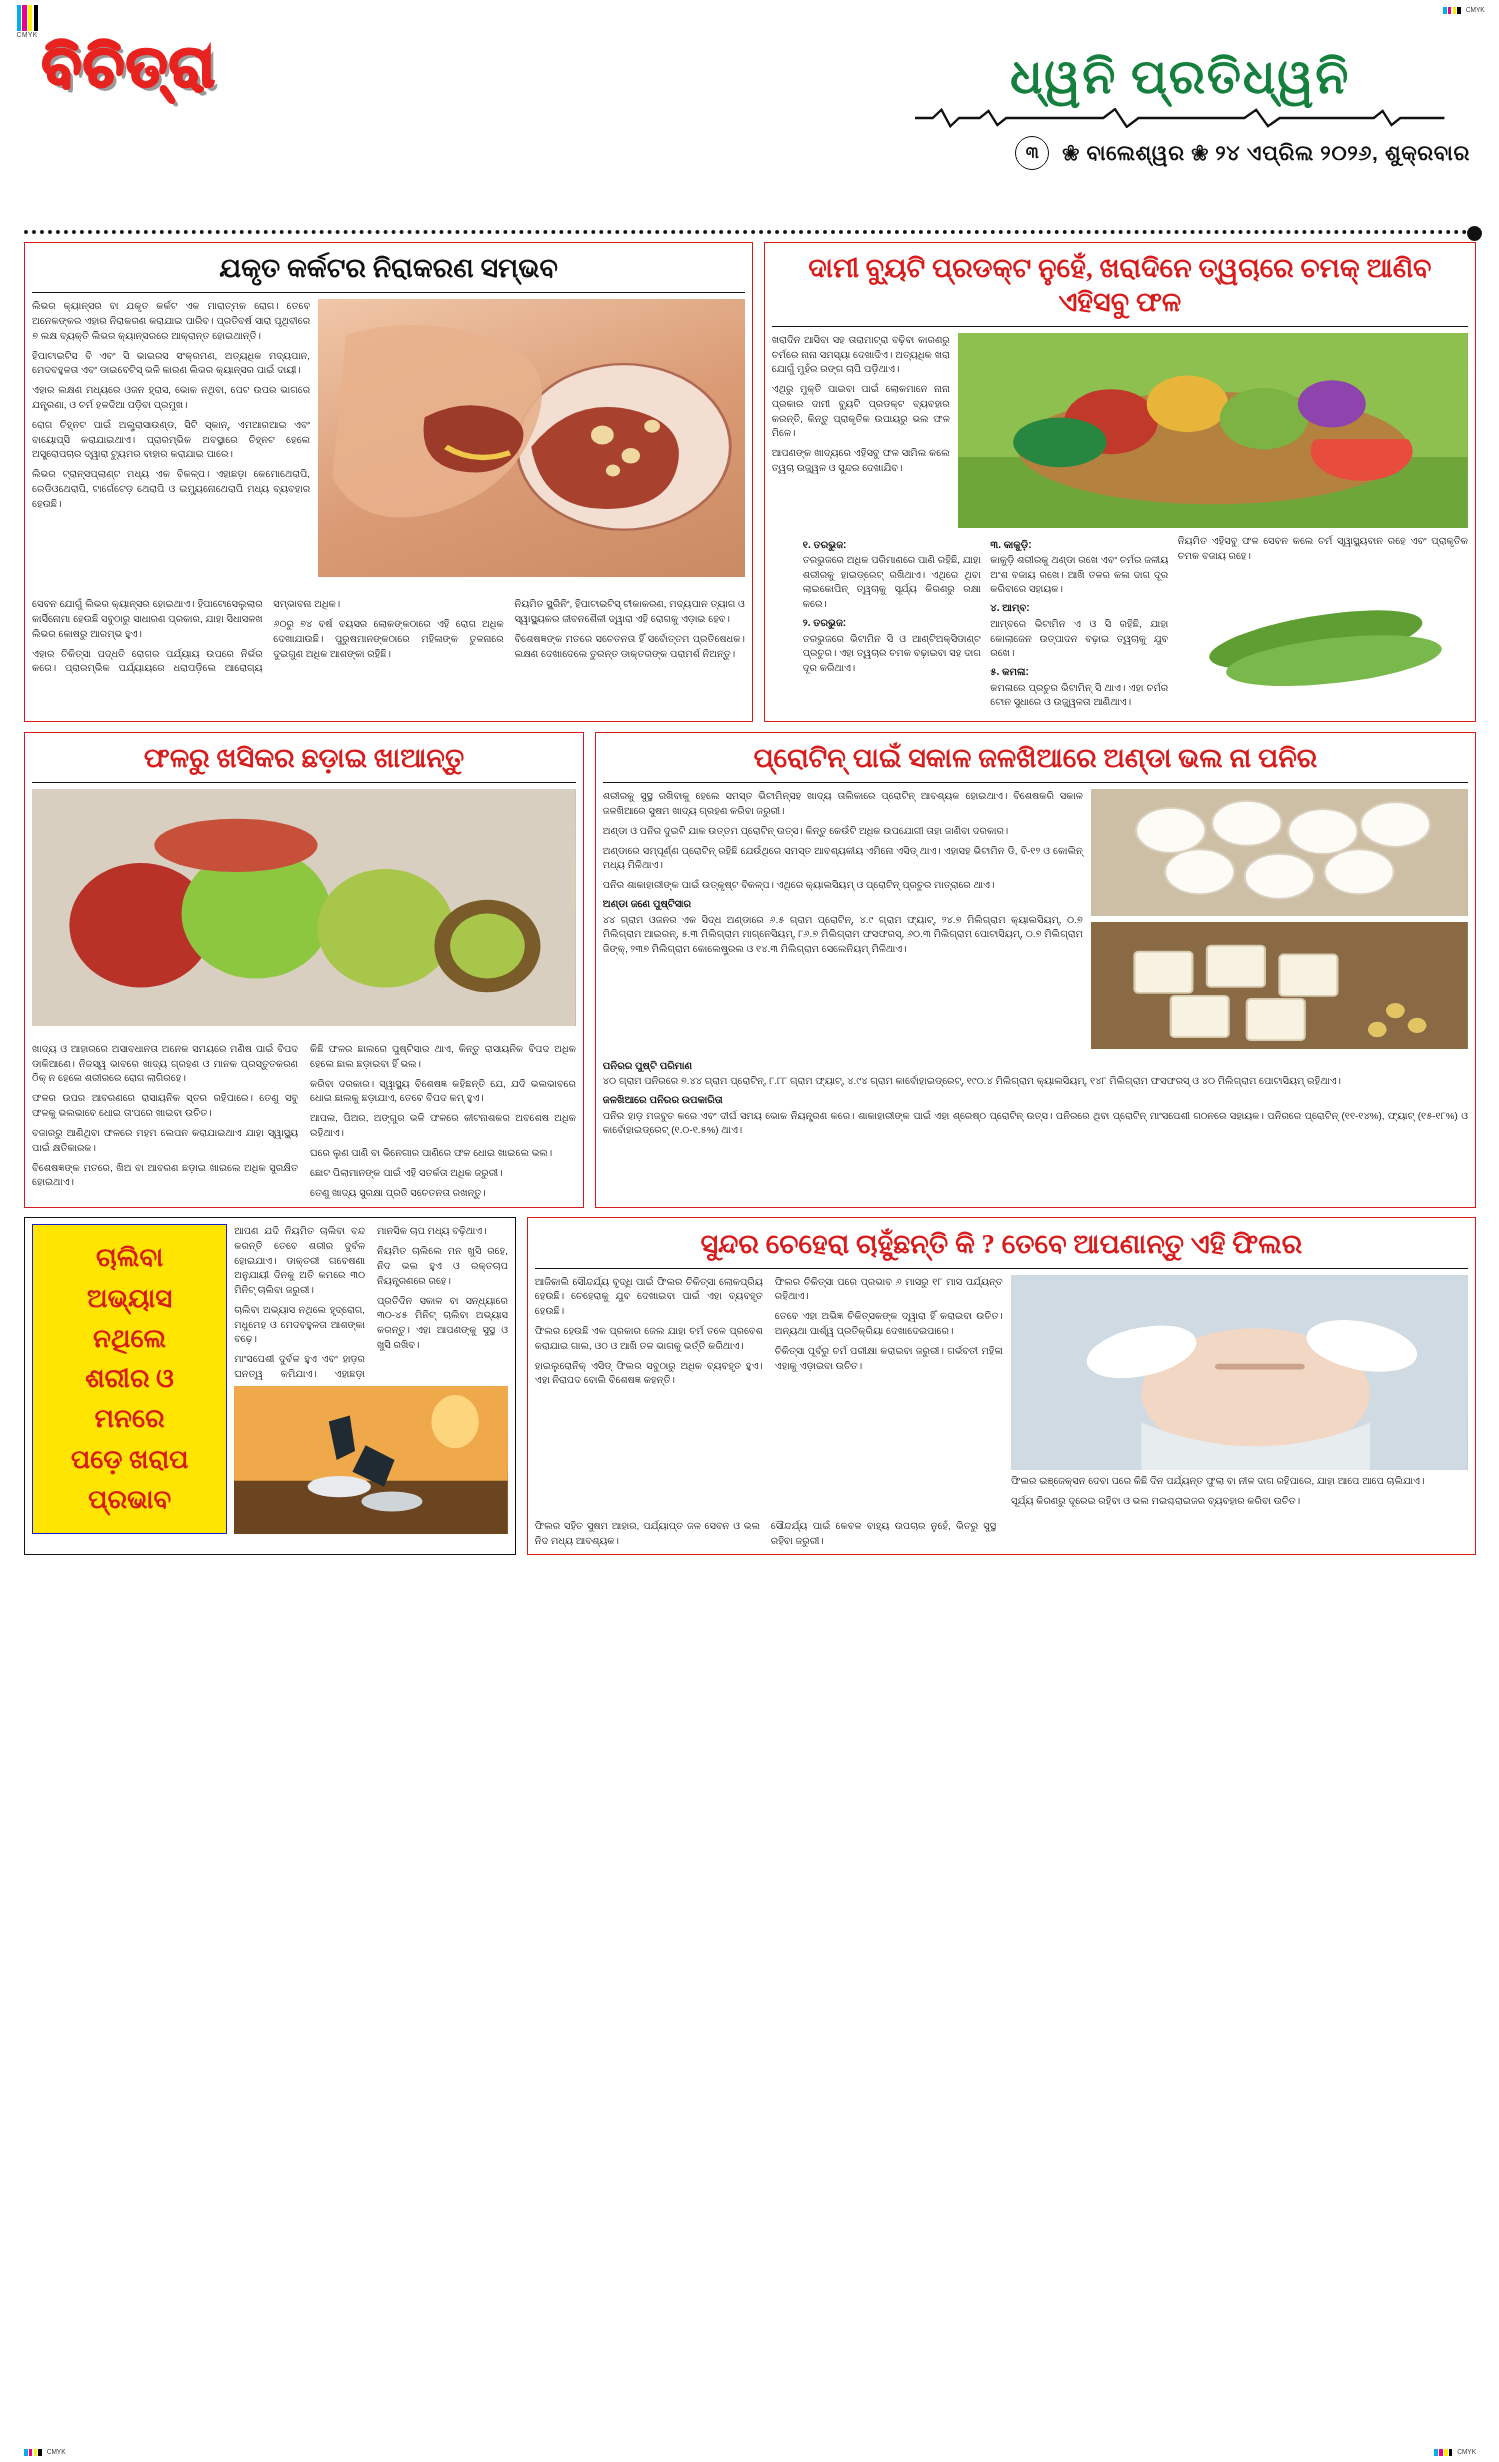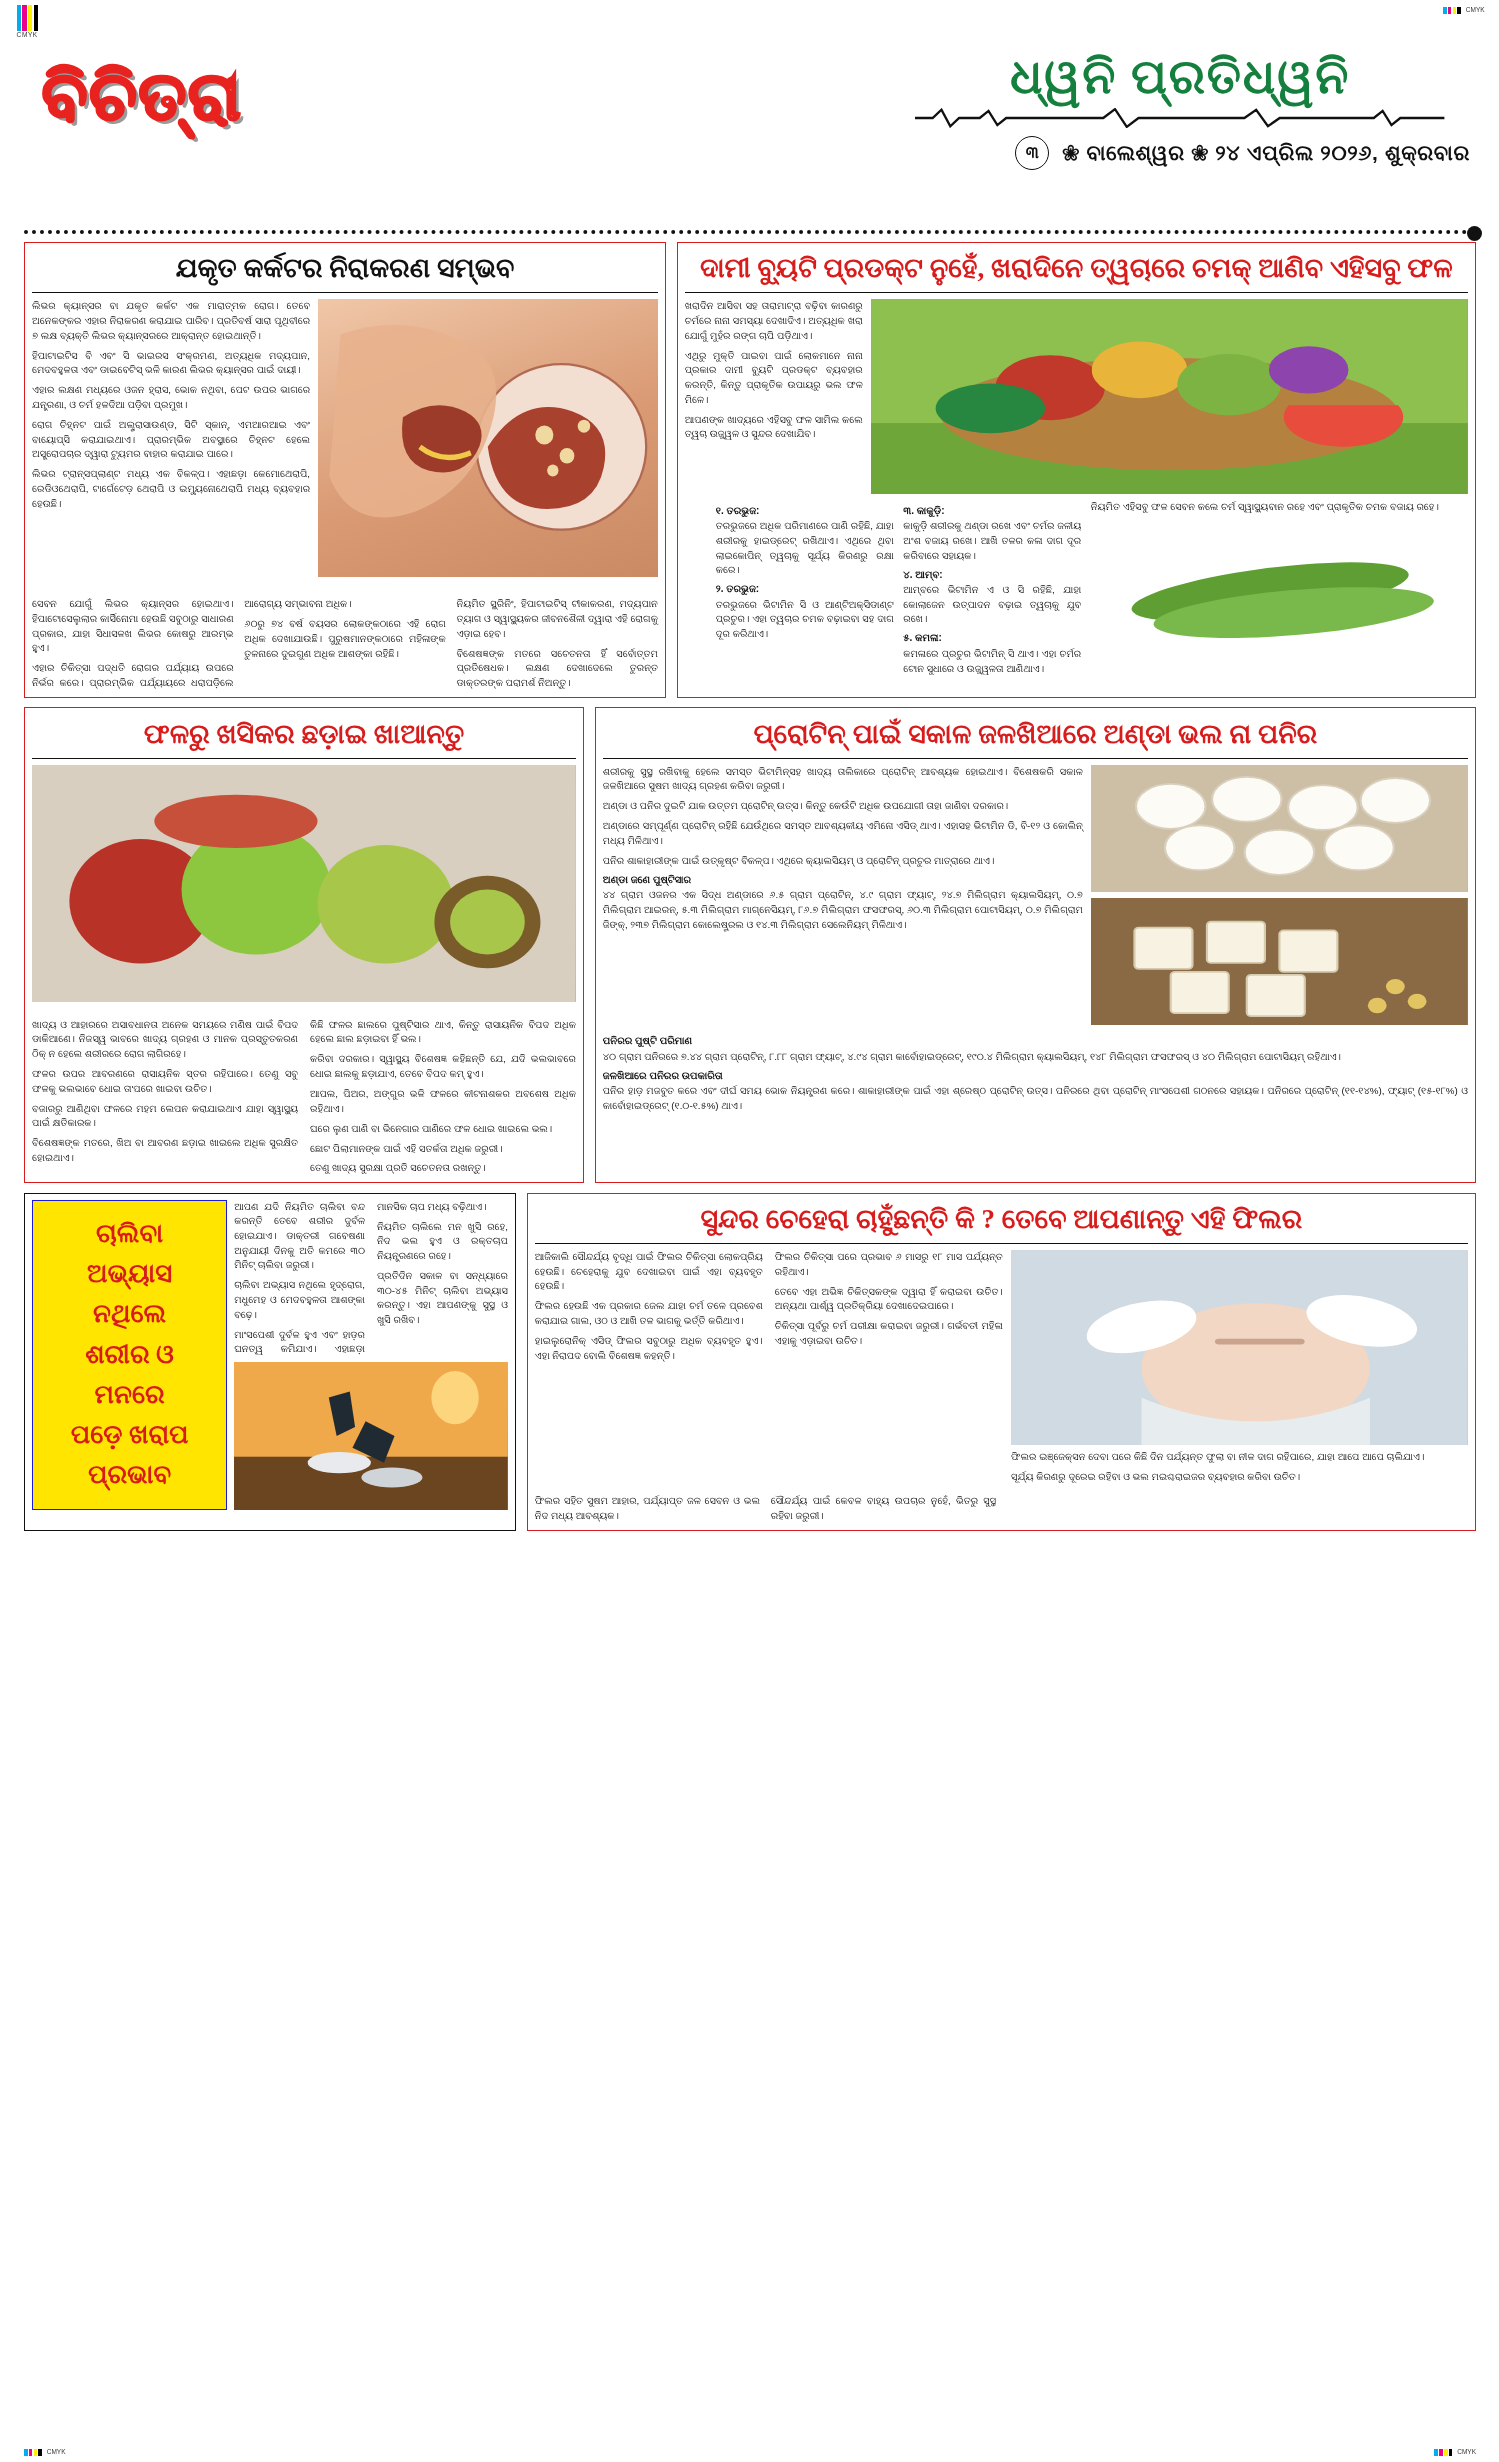--- a/index.html
+++ b/index.html
@@ -28,22 +28,22 @@
   .cmyk-label { font-size:6.5px; color:#333; letter-spacing:0.6px; }
   .crop-top-right { position:absolute; right:15.4px; top:6px; font-size:6.5px; color:#333; }
 
   
   .masthead {
     position:relative;
     height: 195px;
     margin: 31px 24px 0 24px;
   }
   .logo-bichitra {
-    position:absolute; left:18px; top:28px;
-    font-size:66px;
+    position:absolute; left:18px; top:3px;
+    font-size:57px;
     font-weight:bold;
     color:#ffffff;
     -webkit-text-stroke: 3px #e8231f;
     text-shadow: 4.1px 4.1px 0 #9a9a9a;
     letter-spacing:2.4px;
     font-family:"Liberation Serif", serif;
   }
   .brand-right {
     position:absolute; right:6px; top:18px; width:580px; text-align:center;
   }
@@ -167,21 +167,21 @@
         <div class="meta-text">❀ ବାଲେଶ୍ୱର ❀ ୨୪ ଏପ୍ରିଲ ୨୦୨୬, ଶୁକ୍ରବାର</div>
       </div>
     </div>
   </div>
   <div class="dotted-rule"></div>
 
   <div class="content">
 
     <div class="row">
 
-      <div class="box" style="width:642px;">
+      <div class="box" style="width:729px;">
         <h2 class="headline">ଯକୃତ କର୍କଟର ନିରାକରଣ ସମ୍ଭବ</h2>
         <div class="hr-black"></div>
         <div style="display:flex; gap:8.3px;">
           <div style="width:278px;">
             <p class="body">ଲିଭର କ୍ୟାନ୍ସର ବା ଯକୃତ କର୍କଟ ଏକ ମାରାତ୍ମକ ରୋଗ। ତେବେ ଅନେକଙ୍କର ଏହାର ନିରାକରଣ କରାଯାଇ ପାରିବ। ପ୍ରତିବର୍ଷ ସାରା ପୃଥିବୀରେ ୭ ଲକ୍ଷ ବ୍ୟକ୍ତି ଲିଭର କ୍ୟାନ୍ସରରେ ଆକ୍ରାନ୍ତ ହୋଇଥାନ୍ତି।</p>
             <p class="body">ହିପାଟାଇଟିସ ବି ଏବଂ ସି ଭାଇରସ ସଂକ୍ରମଣ, ଅତ୍ୟଧିକ ମଦ୍ୟପାନ, ମେଦବହୁଳତା ଏବଂ ଡାଇବେଟିସ୍ ଭଳି କାରଣ ଲିଭର କ୍ୟାନ୍ସର ପାଇଁ ଦାୟୀ।</p>
             <p class="body">ଏହାର ଲକ୍ଷଣ ମଧ୍ୟରେ ଓଜନ ହ୍ରାସ, ଭୋକ ନଥିବା, ପେଟ ଉପର ଭାଗରେ ଯନ୍ତ୍ରଣା, ଓ ଚର୍ମ ହଳଦିଆ ପଡ଼ିବା ପ୍ରମୁଖ।</p>
             <p class="body">ରୋଗ ଚିହ୍ନଟ ପାଇଁ ଅଲ୍ଟ୍ରାସାଉଣ୍ଡ, ସିଟି ସ୍କାନ୍, ଏମଆରଆଇ ଏବଂ ବାୟୋପ୍ସି କରାଯାଇଥାଏ। ପ୍ରାରମ୍ଭିକ ଅବସ୍ଥାରେ ଚିହ୍ନଟ ହେଲେ ଅସ୍ତ୍ରୋପଚାର ଦ୍ୱାରା ଟ୍ୟୁମର ବାହାର କରାଯାଇ ପାରେ।</p>
             <p class="body">ଲିଭର ଟ୍ରାନ୍ସପ୍ଲାଣ୍ଟ ମଧ୍ୟ ଏକ ବିକଳ୍ପ। ଏହାଛଡ଼ା କେମୋଥେରାପି, ରେଡିଓଥେରାପି, ଟାର୍ଗେଟେଡ଼ ଥେରାପି ଓ ଇମ୍ୟୁନୋଥେରାପି ମଧ୍ୟ ବ୍ୟବହାର ହେଉଛି।</p>
           </div>

